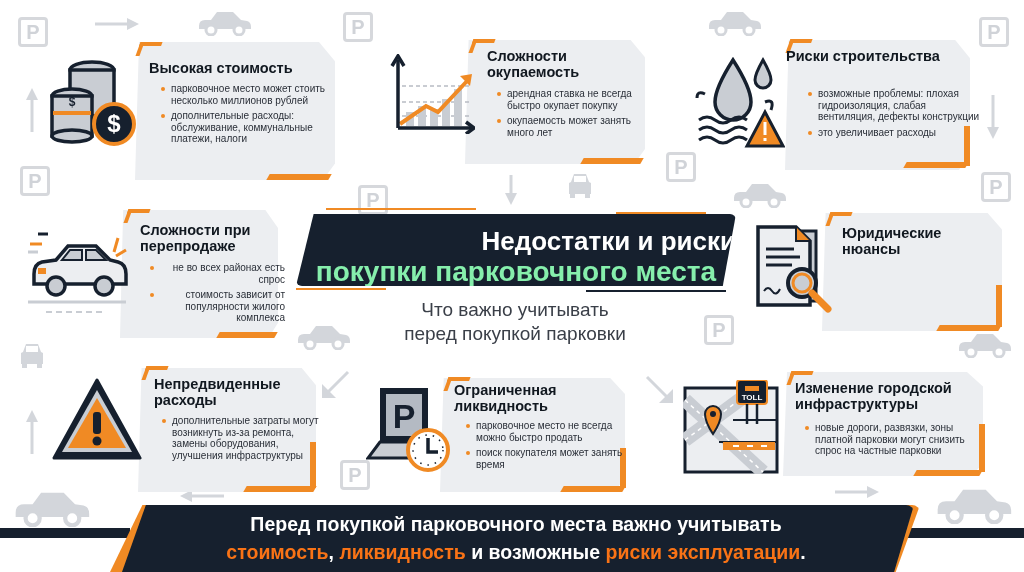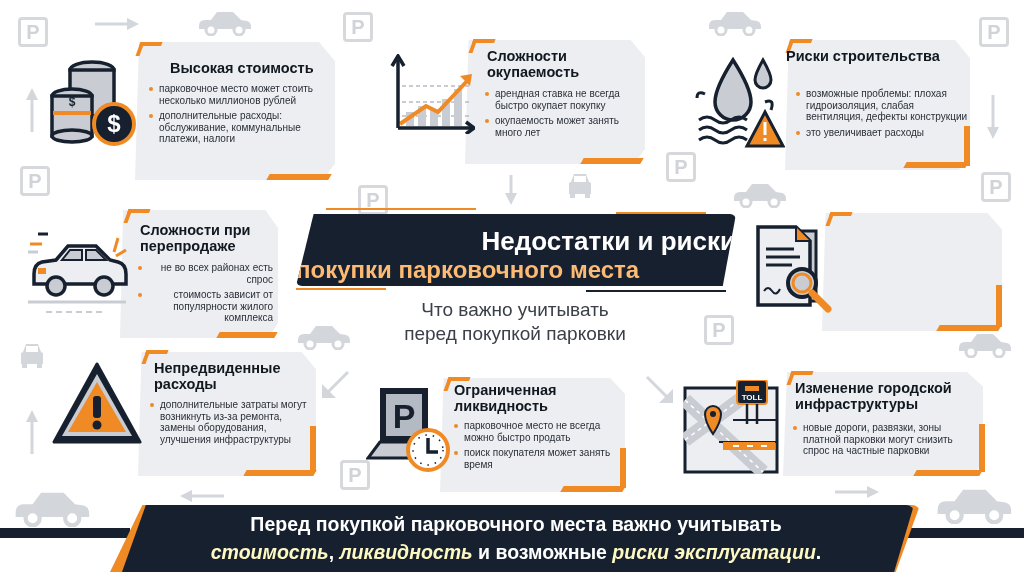--- a/index.html
+++ b/index.html
@@ -12,44 +12,44 @@
 
   
   .card { position: absolute; }
   .card .panel {
     position: absolute; background: #eceef1;
     clip-path: polygon(6% 0, 92% 0, 100% 14%, 100% 88%, 94% 100%, 0 100%, 0 100%, 2% 0);
   }
   .card .accent-tl { position: absolute; border-top: 4px solid #f08a24; border-left: 4px solid #f08a24; width: 22px; height: 14px; transform: skewX(-20deg); }
   .card .accent-br { position: absolute; background: #f08a24; }
   .card .title { position: absolute; font-weight: bold; font-size: 14.5px; line-height: 16px; color: #111820; }
-  .card ul { position: absolute; list-style: none; }
+  .card ul { position: absolute; list-style: none; margin-left: 12px; }
   .card li { position: relative; padding-left: 10px; font-size: 10px; line-height: 11.5px; color: #2a2f38; margin-bottom: 4px; }
   .card li::before { content: ""; position: absolute; left: 0; top: 4px; width: 4px; height: 4px; border-radius: 50%; background: #f08a24; }
   .card .icon { position: absolute; }
 
   
   .hero { position: absolute; left: 296px; top: 208px; width: 440px; height: 80px; }
   .hero-box { position: absolute; left: 0; top: 6px; width: 440px; height: 72px; background: #16202e;
               clip-path: polygon(4% 0, 100% 0, 97% 100%, 0 100%); border-radius: 6px; }
   .hero-line1 { position: absolute; top: 12px; width: 100%; text-align: right; font-weight: bold; font-size: 26px; color: #ffffff; }
-  .hero-line2 { position: absolute; top: 42px; width: 100%; font-weight: bold; font-size: 24px; color: #fdba74; }
+  .hero-line2 { position: absolute; top: 42px; width: 100%; text-align: center; font-weight: bold; font-size: 28px; color: #86efac; }
   .hero-deco { position: absolute; height: 2px; background: #f08a24; }
   .hero-deco.dark { background: #16202e; }
   .subtitle { position: absolute; left: 330px; top: 298px; width: 370px; text-align: center; font-size: 19px; line-height: 24px; color: #3a3f48; }
 
   
   .footer { position: absolute; left: 110px; top: 505px; width: 810px; height: 67px; }
   .footer-orange { position: absolute; left: 0; top: 0; width: 810px; height: 67px; background: #f08a24;
                    clip-path: polygon(4% 0, 100% 0, 97% 100%, 0 100%); border-radius: 8px 8px 0 0; }
   .footer-box { position: absolute; left: 8px; top: 0; width: 796px; height: 67px; background: #16202e;
                 clip-path: polygon(3.5% 0, 100% 0, 97.5% 100%, 0.5% 100%); border-radius: 8px 8px 0 0; }
   .footer-l1 { position: absolute; top: 8px; width: 100%; text-align: center; font-weight: bold; font-size: 19.5px; color: #ffffff; }
   .footer-l2 { position: absolute; top: 36px; width: 100%; text-align: center; font-weight: bold; font-size: 19.5px; color: #ffffff; }
-  .footer-l2 .hl { color: #fef9c3; font-style: italic; }
+  .footer-l2 .hl { color: #f97316; }
   .footer-bar { position: absolute; top: 528px; height: 10px; background: #16202e; }
 </style>
 </head>
 <body>
 
 <div>
   <div class="bg-p" style="left:18px;top:17px;">P</div>
   <div class="bg-p" style="left:343px;top:12px;">P</div>
   <div class="bg-p" style="left:979px;top:17px;">P</div>
   <div class="bg-p" style="left:20px;top:166px;">P</div>
@@ -160,21 +160,21 @@
       <rect x="20" y="14" width="44" height="46" fill="#c9cdd3"></rect>
       <ellipse cx="22" cy="40" rx="20" ry="7"></ellipse>
       <rect x="2" y="40" width="40" height="40"></rect>
       <ellipse cx="22" cy="80" rx="20" ry="6"></ellipse>
     </g>
     <rect x="3" y="55" width="38" height="4" fill="#f08a24"></rect>
     <text x="22" y="50" font-size="12" font-weight="bold" fill="#16202e" text-anchor="middle" font-family="Liberation Sans, sans-serif">$</text>
     <circle cx="64" cy="68" r="20" fill="#16202e" stroke="#f08a24" stroke-width="4"></circle>
     <text x="64" y="76" font-size="24" font-weight="bold" fill="#ffffff" text-anchor="middle" font-family="Liberation Sans, sans-serif">$</text>
   </svg>
-  <div class="title" style="left:130px;top:18px;width:180px;">Высокая стоимость</div>
+  <div class="title" style="left:109px;top:18px;width:180px;">Высокая стоимость</div>
   <ul style="left:109px;top:41px;width:180px;">
     <li>парковочное место может стоить несколько миллионов рублей</li>
     <li>дополнительные расходы: обслуживание, коммунальные платежи, налоги</li>
   </ul>
 </div>
 
 <div class="card" style="left:370px;top:34px;width:280px;height:140px;">
   <div class="panel" style="left:95px;top:6px;width:180px;height:124px;"></div>
   <div class="accent-tl" style="left:101px;top:5px;"></div>
   <div class="accent-br" style="left:212px;top:124px;width:60px;height:6px;transform:skewX(-30deg);"></div>
@@ -275,23 +275,24 @@
     <path d="M4 2 L42 2 L56 16 L56 80 L4 80 Z" fill="#eceef1" stroke="#16202e" stroke-width="3.5"></path>
     <path d="M42 2 L42 16 L56 16" fill="#f08a24" stroke="#16202e" stroke-width="2"></path>
     <line x1="12" y1="24" x2="40" y2="24" stroke="#16202e" stroke-width="3"></line>
     <line x1="12" y1="32" x2="46" y2="32" stroke="#16202e" stroke-width="3"></line>
     <line x1="12" y1="40" x2="38" y2="40" stroke="#16202e" stroke-width="3"></line>
     <path d="M10 66 Q14 60 18 66 T26 64" fill="none" stroke="#16202e" stroke-width="2"></path>
     <circle cx="48" cy="58" r="14" fill="#c9cdd3" stroke="#16202e" stroke-width="4"></circle>
     <circle cx="48" cy="58" r="9" fill="none" stroke="#f08a24" stroke-width="3"></circle>
     <line x1="58" y1="68" x2="74" y2="84" stroke="#f08a24" stroke-width="7" stroke-linecap="round"></line>
   </svg>
-</div>
-
-<div class="card" style="left:40px;top:346px;width:300px;height:140px;">
+  <div class="title" style="left:100px;top:20px;width:150px;">Юридические нюансы</div>
+</div>
+
+<div class="card" style="left:40px;top:362px;width:300px;height:140px;">
   <div class="panel" style="left:98px;top:6px;width:178px;height:124px;"></div>
   <div class="accent-tl" style="left:104px;top:4px;"></div>
   <div class="accent-br" style="left:205px;top:124px;width:70px;height:6px;transform:skewX(-30deg);"></div>
   <div class="accent-br" style="left:270px;top:80px;width:6px;height:46px;"></div>
   <svg class="icon" style="left:12px;top:16px" width="90" height="84" viewBox="0 0 90 84">
     <path d="M45 2 L88 80 L2 80 Z" fill="#16202e" stroke="#16202e" stroke-width="3" stroke-linejoin="round"></path>
     <path d="M45 12 L80 74 L10 74 Z" fill="#c9cdd3"></path>
     <path d="M45 20 L74 70 L16 70 Z" fill="#f08a24"></path>
     <rect x="41" y="34" width="8" height="22" rx="3" fill="#16202e"></rect>
     <circle cx="45" cy="63" r="4.5" fill="#16202e"></circle>

